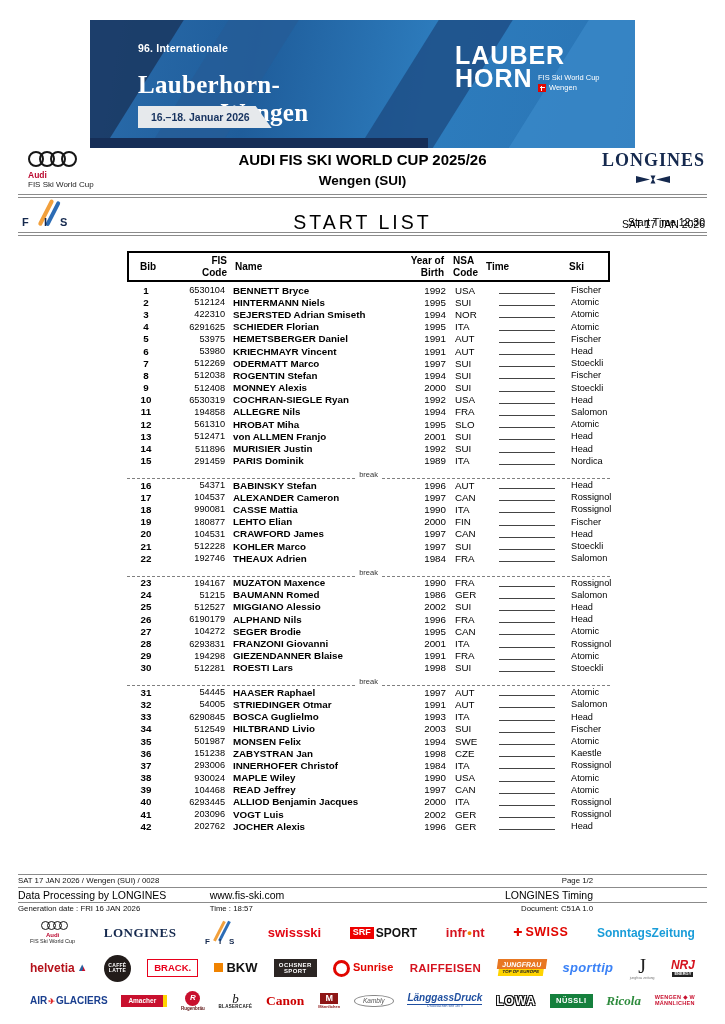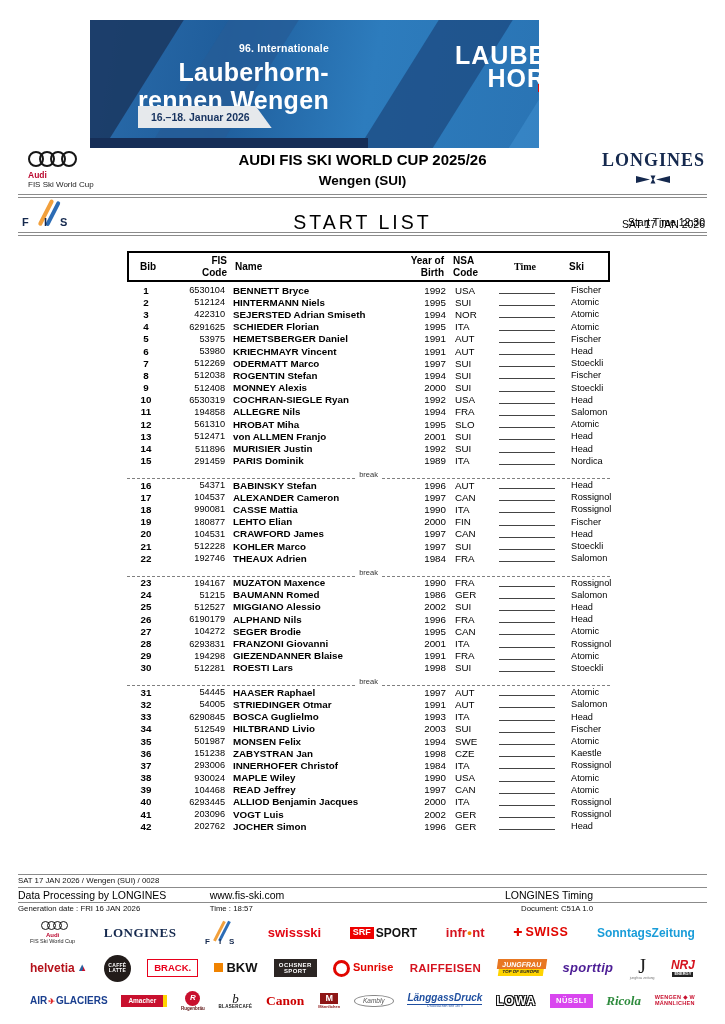--- a/index.html
+++ b/index.html
@@ -1,32 +1,32 @@
 <!DOCTYPE html>
 <html><head>
 <meta charset="utf-8">
 <style>
   * { margin:0; padding:0; box-sizing:border-box; }
   body { background:#fff; font-family:"Liberation Sans", sans-serif; }
   .page { position:relative; width:725px; height:1024px; background:#fff; overflow:hidden; }
 
   
-  .banner { position:absolute; left:90px; top:20px; width:449px; height:128px;
+  .banner { position:absolute; left:90px; top:20px; width:545px; height:128px;
     background:linear-gradient(100deg,#2a6cab 0%,#1f5d9b 30%,#2d7cbd 62%,#2a74b4 100%);
-    overflow:hidden;text-align:right; }
+    overflow:hidden; }
   .stripe { position:absolute; top:-40px; height:220px; transform:skewX(-32deg); }
   .st1 { left:-60px; width:110px; background:#1b3a64; opacity:.9; }
   .st2 { left:95px;  width:70px;  background:#255d97; opacity:.8; }
   .st3 { left:305px; width:70px;  background:#173irrelevant; }
   .st3 { left:305px; width:74px;  background:#1c4a80; opacity:.75; }
   .st4 { left:455px; width:150px; background:#3f8fd0; opacity:.55; }
   .banner-bottom { position:absolute; left:0; bottom:0; width:62%; height:10px; background:#162e57; }
   .banner-text { position:absolute; left:48px; top:22px; color:#fff; }
   .banner-edition { font-size:10.5px; font-weight:600; letter-spacing:.2px; }
-  .banner-title { font-size:25px; font-weight:800; line-height:1.12; letter-spacing:.3px; margin-top:4px; }
+  .banner-title { font-size:25px; font-weight:800; line-height:1.12; letter-spacing:.3px; margin-top:17px;font-family:Liberation Serif, serif; }
   .banner-ribbon { position:absolute; left:48px; top:86px; background:#e6e9ec; color:#16325f;
     font-size:10.5px; font-weight:700; padding:5px 22px 5px 13px;
     clip-path:polygon(0 0, calc(100% - 16px) 0, 100% 100%, 0 100%); }
   .lh-logo { position:absolute; left:365px; top:24px; color:#fff; }
   .lh-word { font-size:25px; font-weight:800; line-height:.92; letter-spacing:1px; }
   .lh-sub { position:absolute; left:83px; top:29px; font-size:7.5px; line-height:1.35; white-space:nowrap; }
   .lh-sub .row2 { display:flex; align-items:center; gap:3px; }
   .swiss-flag { display:inline-block; width:8px; height:8px;
     background:linear-gradient(#fff,#fff) center/62% 18% no-repeat,
                linear-gradient(#fff,#fff) center/18% 62% no-repeat,#e10600; }
@@ -57,21 +57,21 @@
     font-size:19.5px; letter-spacing:3px; color:#000; }
   .hdr-date, .hdr-time { position:absolute; right:20px; font-size:10.5px; color:#000; }
   .hdr-date { top:188px;margin-top:30px; } .hdr-time { top:216px; }
 
   
   .list-wrap { position:absolute; left:127px; top:251px; width:483px; }
   .summary { font-size:10.5px; font-weight:700; margin:0 0 4px 1px; }
   .head-box { border:2px solid #000; height:31px; display:flex; align-items:center; font-size:10px; font-weight:700; line-height:1.12; }
   .c-bib{width:38px;text-align:center;} .c-fis{width:60px;text-align:right;}
   .c-name{flex:1;padding-left:8px;text-align:left;} .c-yob{width:48px;text-align:right;}
-  .c-nsa{width:42px;padding-left:9px;text-align:left;} .c-time{width:78px;text-align:center;font-family:Liberation Serif, serif;}
+  .c-nsa{width:42px;padding-left:9px;text-align:left;} .c-time{width:78px;text-align:left;}
   .c-ski{width:44px;padding-left:5px;text-align:left;}
   .body { margin-top:2px; }
   .row { display:flex; align-items:center; height:12.2px; font-size:9.8px; color:#000; }
   .row .c-bib { font-weight:700; }
   .row .c-fis { font-size:9.2px; }
   .row .c-name { font-weight:700; white-space:nowrap; }
   .row .c-ski { font-size:9.2px; white-space:nowrap; }
   .t-line { width:56px; height:8px; border-bottom:1.2px solid #444; margin:0 auto; }
   .break-row { display:flex; align-items:flex-end; height:12.2px; font-size:7.5px; color:#333; }
   .break-row .dash { flex:1; border-top:1px dashed #808080; height:0; }
@@ -124,41 +124,41 @@
   .bkw .l1{color:#111;font-size:13px;font-weight:800;}
   .ochsner{background:#2b2523;color:#fff;padding:3px 5px;}
   .ochsner .l1,.ochsner .l2{font-size:6px;font-weight:800;letter-spacing:.4px;}
   .sunrise{flex-direction:row;gap:3px;align-items:center;}
   .sunrise::before{content:"";width:11px;height:11px;border:3px solid #e10600;border-radius:50%;}
   .sunrise .l1{color:#e10600;font-size:11px;font-weight:800;}
   .raiffeisen .l1{color:#d5121e;font-size:11.5px;font-weight:800;letter-spacing:.3px;}
   .jungfrau{transform:skewX(-8deg);}
   .jungfrau .l1{background:#e87722;color:#fff;font-size:7px;font-weight:800;padding:1.5px 5px;}
   .jungfrau .l2{background:#ffd400;color:#222;font-size:4.5px;font-weight:700;padding:1px 4px;}
-  .sporttip .l1{color:#4c1d95;font-size:13px;font-weight:800;font-style:italic;letter-spacing:.3px;}
+  .sporttip .l1{color:#3b82f6;font-size:13px;font-weight:800;font-style:italic;letter-spacing:.3px;}
   .jz .l1{font-family:"Liberation Serif",serif;font-size:20px;color:#222;}
   .jz .l2{font-size:3.5px;color:#777;}
   .nrj .l1{color:#d5121e;font-size:12px;font-weight:900;font-style:italic;}
   .nrj .l2{background:#222;color:#fff;font-size:4px;font-weight:700;padding:.5px 2px;}
   .airglaciers{flex-direction:row;align-items:center;}
   .airglaciers .l1::after{content:"✈";color:#d22;font-size:8px;margin:0 1px;}
   .airglaciers .l1,.airglaciers .l2{color:#1a3f8f;font-size:10px;font-weight:800;}
   .amacher .l1{background:#c8102e;color:#fff;font-size:6.5px;font-weight:700;padding:3px 7px;border-right:4px solid #ffd400;}
   .rugen .l1{width:15px;height:15px;border-radius:50%;background:#c8102e;color:#fff;font-size:8px;font-weight:700;display:flex;align-items:center;justify-content:center;font-style:italic;}
   .rugen .l2{font-size:4.5px;color:#5a1010;font-weight:700;margin-top:1px;}
   .blasercafe .l1{font-family:"Liberation Serif",serif;font-size:13px;font-style:italic;color:#111;}
   .blasercafe .l2{font-size:4.5px;color:#111;font-weight:700;letter-spacing:.3px;}
   .canon .l1{color:#c00;font-size:13.5px;font-weight:800;font-family:"Liberation Serif",serif;}
   .mcrest .l1{color:#fff;background:#8e1616;font-size:9px;font-weight:800;padding:1px 5px;}
   .mcrest .l2{font-size:4px;color:#8e1616;font-weight:700;margin-top:1px;}
   .kambly .l1{border:1.2px solid #888;border-radius:50%/50%;padding:2px 8px;font-size:6.5px;color:#555;font-style:italic;}
   .laenggass .l1{color:#1f4fa0;font-size:10px;font-weight:800;font-style:italic;border-bottom:1.5px solid #1f4fa0;}
   .laenggass .l2{font-size:3.5px;color:#1f4fa0;}
   .lowa .l1{color:#fff;font-size:12px;font-weight:900;letter-spacing:1px;text-shadow:-1px -1px 0 #111,1px -1px 0 #111,-1px 1px 0 #111,1px 1px 0 #111;}
-  .nuessli .l1{background:#d946ef;color:#fff;font-size:7.5px;font-weight:800;padding:3px 6px;letter-spacing:.5px;}
+  .nuessli .l1{background:#15803d;color:#fff;font-size:7.5px;font-weight:800;padding:3px 6px;letter-spacing:.5px;}
   .ricola .l1{color:#2e8b3d;font-size:13px;font-weight:800;font-family:"Liberation Serif",serif;font-style:italic;}
   .wengenm .l1,.wengenm .l2{color:#c8102e;font-size:5.5px;font-weight:800;letter-spacing:.3px;}
   .wengenm .l1::after{content:" ◆ W";font-size:5.5px;}
 </style>
 </head>
 <body>
 
 <div class="page">
 
   <div class="banner">
@@ -706,34 +706,35 @@
           <div class="c-yob">2002</div>
           <div class="c-nsa">GER</div>
           <div class="c-time">
             <div class="t-line"></div>
           </div>
           <div class="c-ski">Rossignol</div>
         </div>
         <div class="row">
           <div class="c-bib">42</div>
           <div class="c-fis">202762</div>
-          <div class="c-name">JOCHER Simon</div>
+          <div class="c-name">JOCHER Alexis</div>
           <div class="c-yob">1996</div>
           <div class="c-nsa">GER</div>
           <div class="c-time">
             <div class="t-line"></div>
           </div>
           <div class="c-ski">Head</div>
         </div>
       </div>
   </div>
 
   <div class="f-rule fr1"></div>
   <div class="meta-row">
     <div class="fl">SAT 17 JAN 2026 / Wengen (SUI) / 0028</div>
+    <div class="frt">Page 1/2</div>
   </div>
   <div class="f-rule fr2"></div>
   <div class="proc-row">
     <div class="fl">Data Processing by LONGINES</div>
     <div class="fc">www.fis-ski.com</div>
     <div class="frt">LONGINES Timing</div>
   </div>
   <div class="f-rule fr3"></div>
   <div class="gen-row">
     <div class="fl">Generation date : FRI 16 JAN 2026</div>

